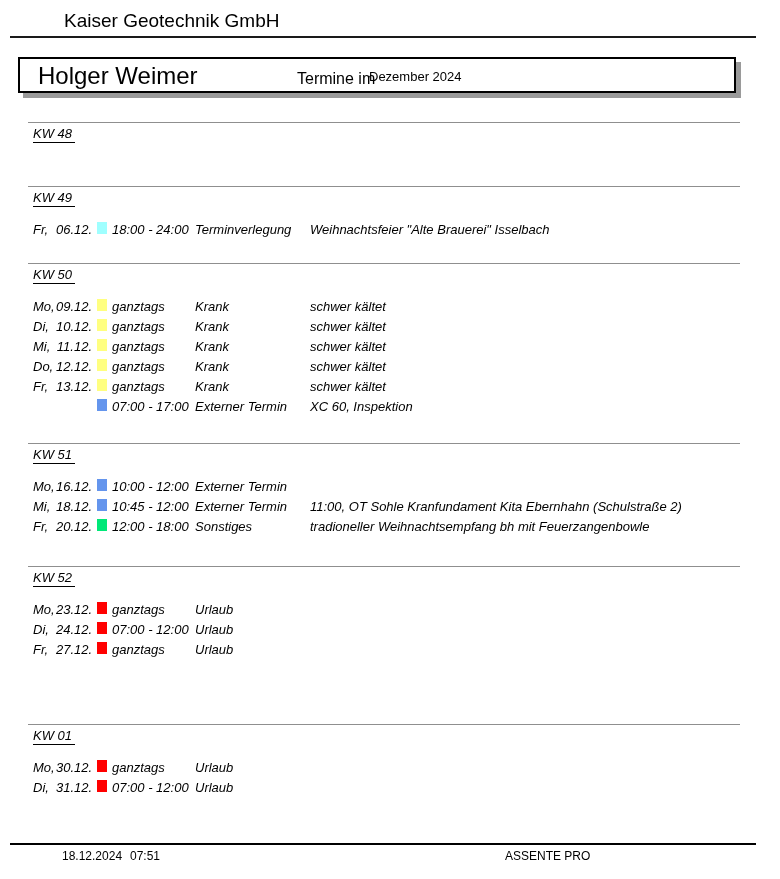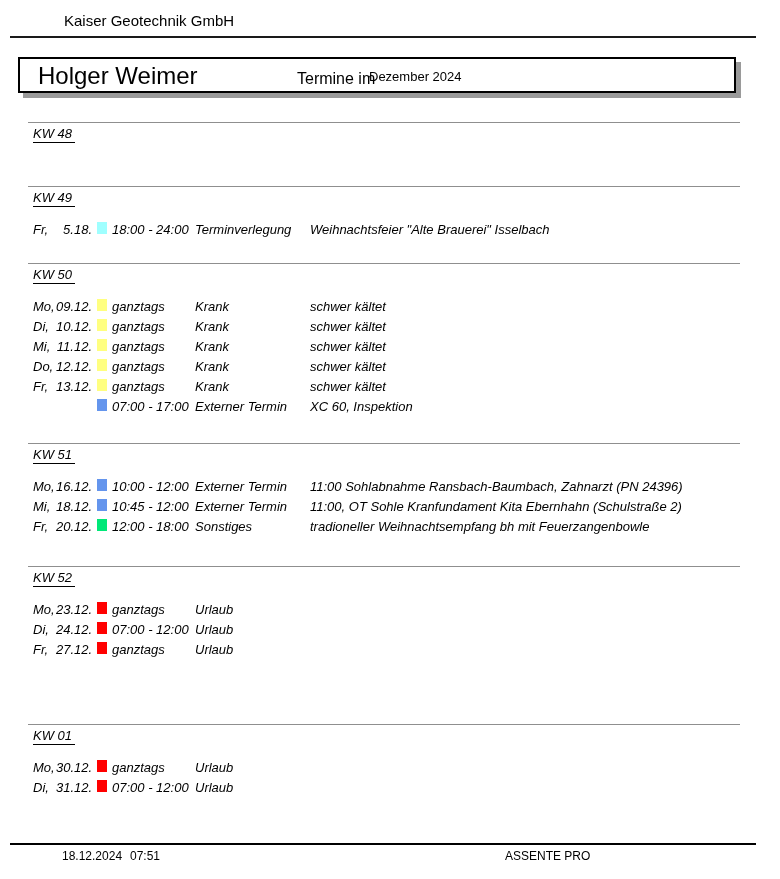--- a/index.html
+++ b/index.html
@@ -1,18 +1,18 @@
 <!DOCTYPE html>
 <html><head>
 <meta charset="utf-8">
 <style>
   html,body{margin:0;padding:0;background:#fff;}
   .page{position:relative;width:780px;height:879px;background:#ffffff;overflow:hidden;
         font-family:"Liberation Sans","DejaVu Sans",sans-serif;color:#000;}
-  .company{position:absolute;top:13px;left:64px;font-size:15px;line-height:16px;}
+  .company{position:absolute;top:13px;left:64px;font-size:19px;line-height:16px;}
   .rule-top{position:absolute;top:36px;left:10px;width:746px;border-top:2px solid #1a1a1a;}
   .hbox{position:absolute;top:57px;left:18px;width:714px;height:32px;border:2px solid #000;
         background:#fff;box-shadow:5px 5px 0 #9a9a9a;}
   .person{position:absolute;left:18px;bottom:6px;font-size:24px;line-height:18px;}
   .sub{position:absolute;left:277px;bottom:7px;font-size:16px;line-height:11px;}
   .month{position:absolute;left:349px;bottom:6px;font-size:13px;line-height:17px;}
   .sec{position:absolute;left:0;right:0;font-style:italic;}
   .sec .rule{margin:0 40px 0 28px;border-top:1px solid #8f8f8f;height:0;}
   .kw{display:inline-block;margin:3px 0 0 33px;font-size:13px;line-height:16px;
       border-bottom:1px solid #000;padding:0 3px 0 0;}
@@ -48,21 +48,21 @@
     <div class="kw">KW 48</div>
     <div class="rows"></div>
   </div>
 
   <div class="sec" style="top:186px">
     <div class="rule"></div>
     <div class="kw">KW 49</div>
     <div class="rows">
       <div class="row">
         <span class="c-day">Fr,</span>
-        <span class="c-date">5.18.</span>
+        <span class="c-date">06.12.</span>
         <span class="c-sw" style="background-color: rgb(159, 255, 255);"></span>
         <span class="c-time">18:00 - 24:00</span>
         <span class="c-type">Terminverlegung</span>
         <span class="c-desc">Weihnachtsfeier "Alte Brauerei" Isselbach</span>
       </div>
     </div>
   </div>
 
   <div class="sec" style="top:263px">
     <div class="rule"></div>
@@ -122,21 +122,20 @@
   <div class="sec" style="top:443px">
     <div class="rule"></div>
     <div class="kw">KW 51</div>
     <div class="rows">
       <div class="row">
         <span class="c-day">Mo,</span>
         <span class="c-date">16.12.</span>
         <span class="c-sw" style="background-color: rgb(100, 149, 237);"></span>
         <span class="c-time">10:00 - 12:00</span>
         <span class="c-type">Externer Termin</span>
-        <span class="c-desc">11:00 Sohlabnahme Ransbach-Baumbach, Zahnarzt (PN 24396)</span>
       </div>
       <div class="row">
         <span class="c-day">Mi,</span>
         <span class="c-date">18.12.</span>
         <span class="c-sw" style="background-color: rgb(100, 149, 237);"></span>
         <span class="c-time">10:45 - 12:00</span>
         <span class="c-type">Externer Termin</span>
         <span class="c-desc">11:00, OT Sohle Kranfundament Kita Ebernhahn (Schulstraße 2)</span>
       </div>
       <div class="row">

